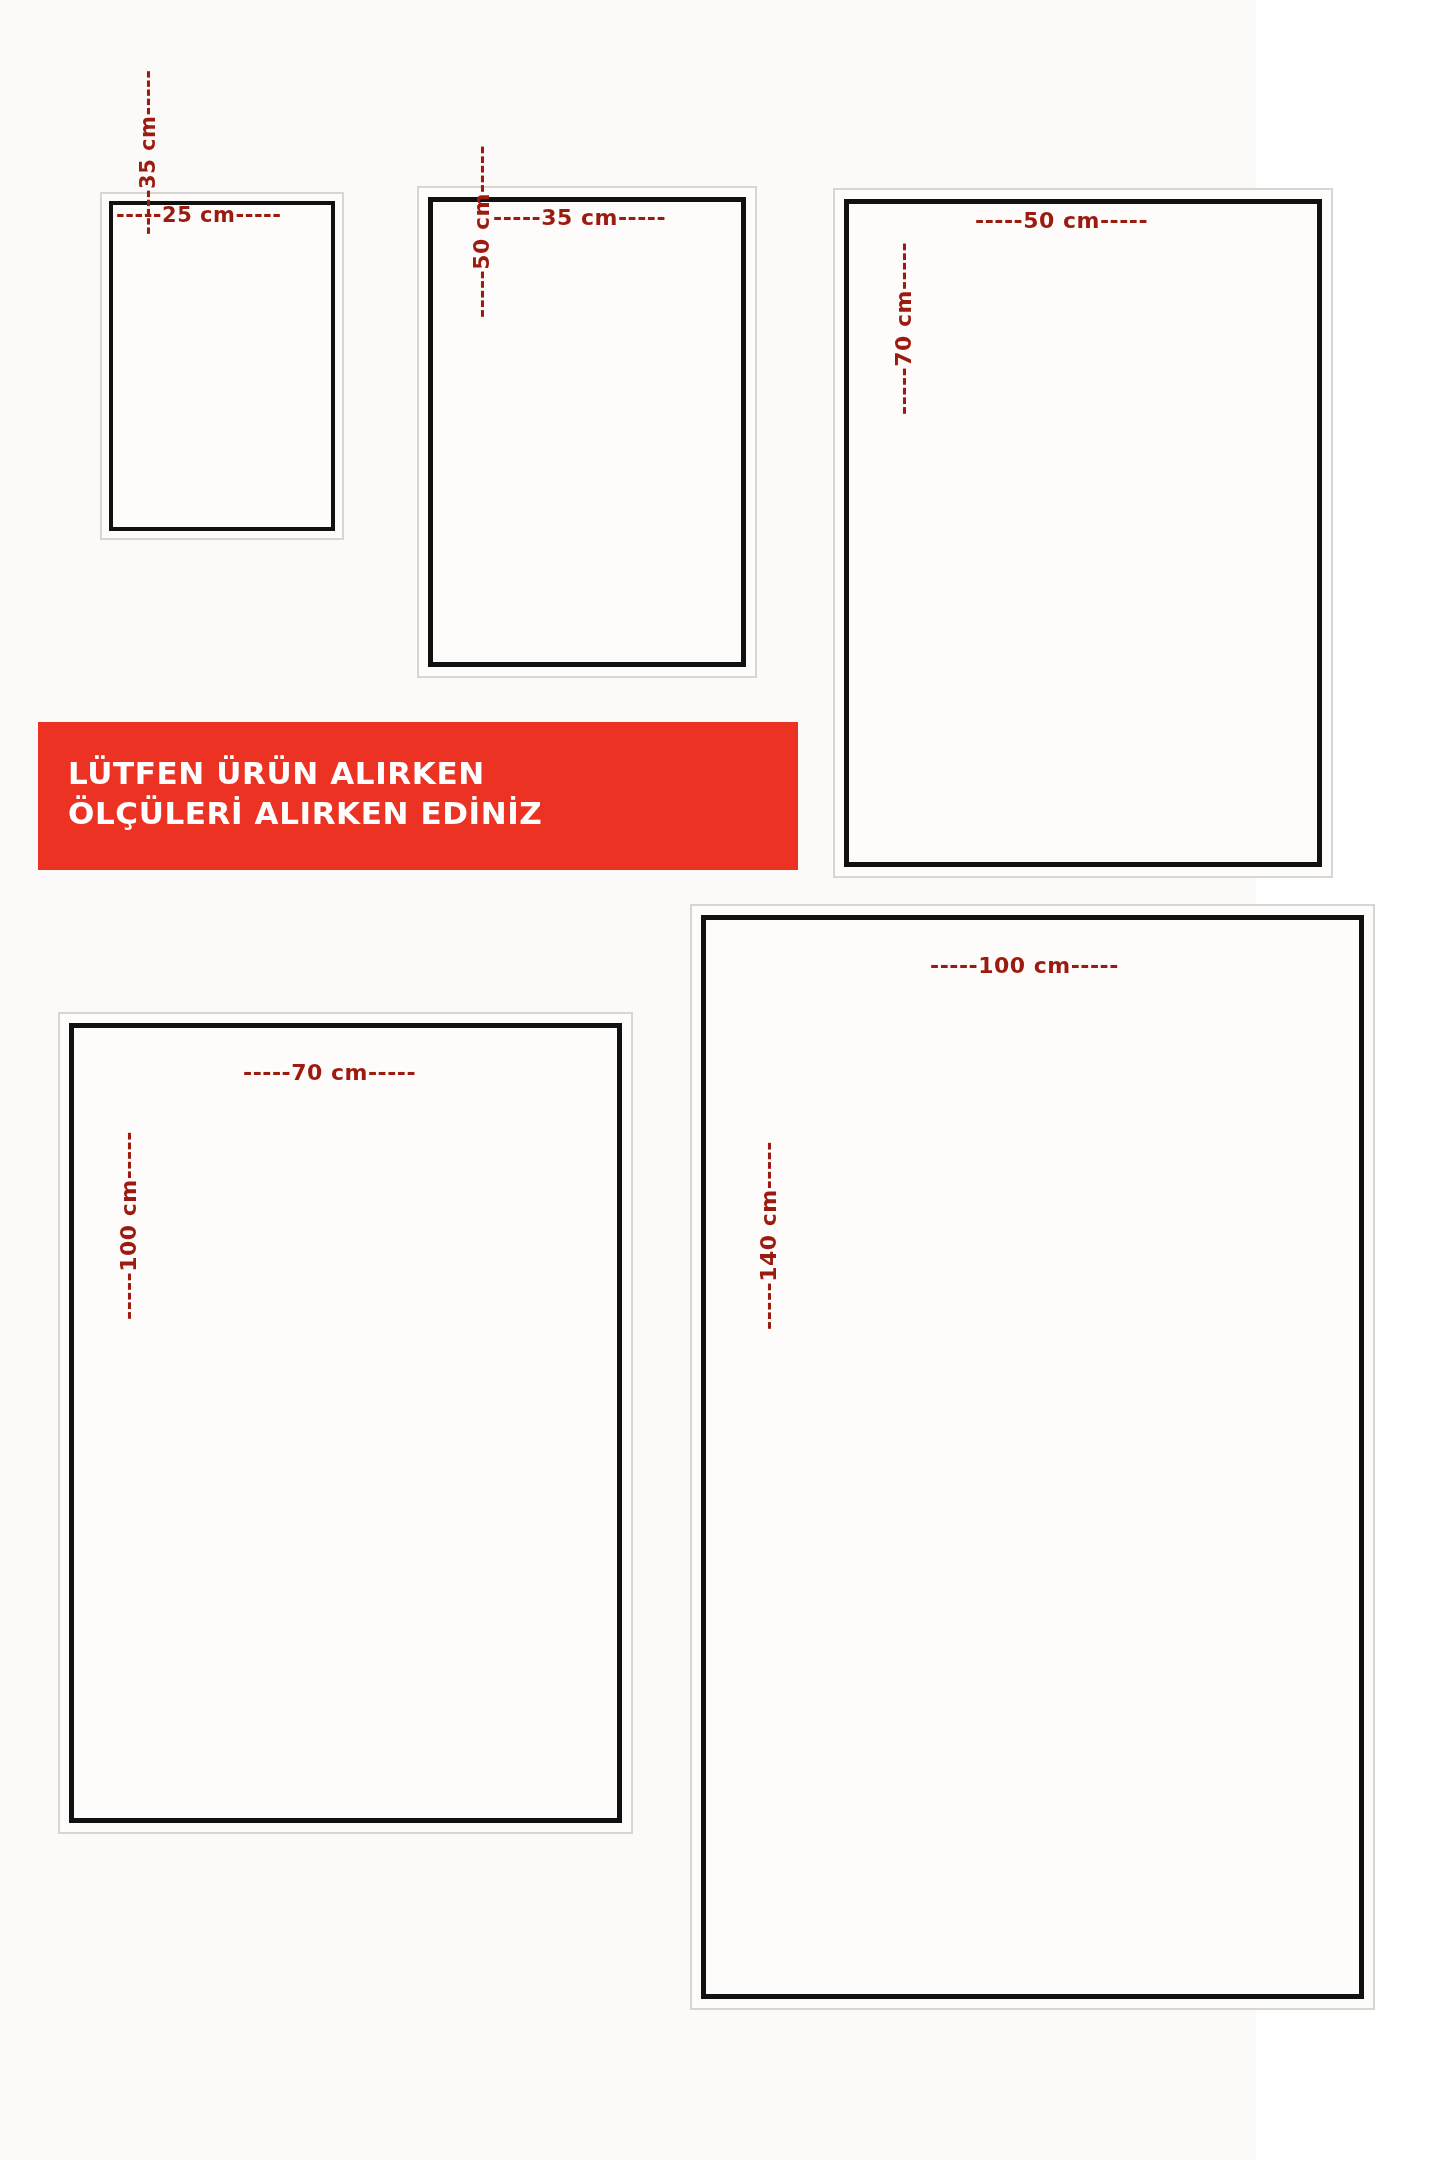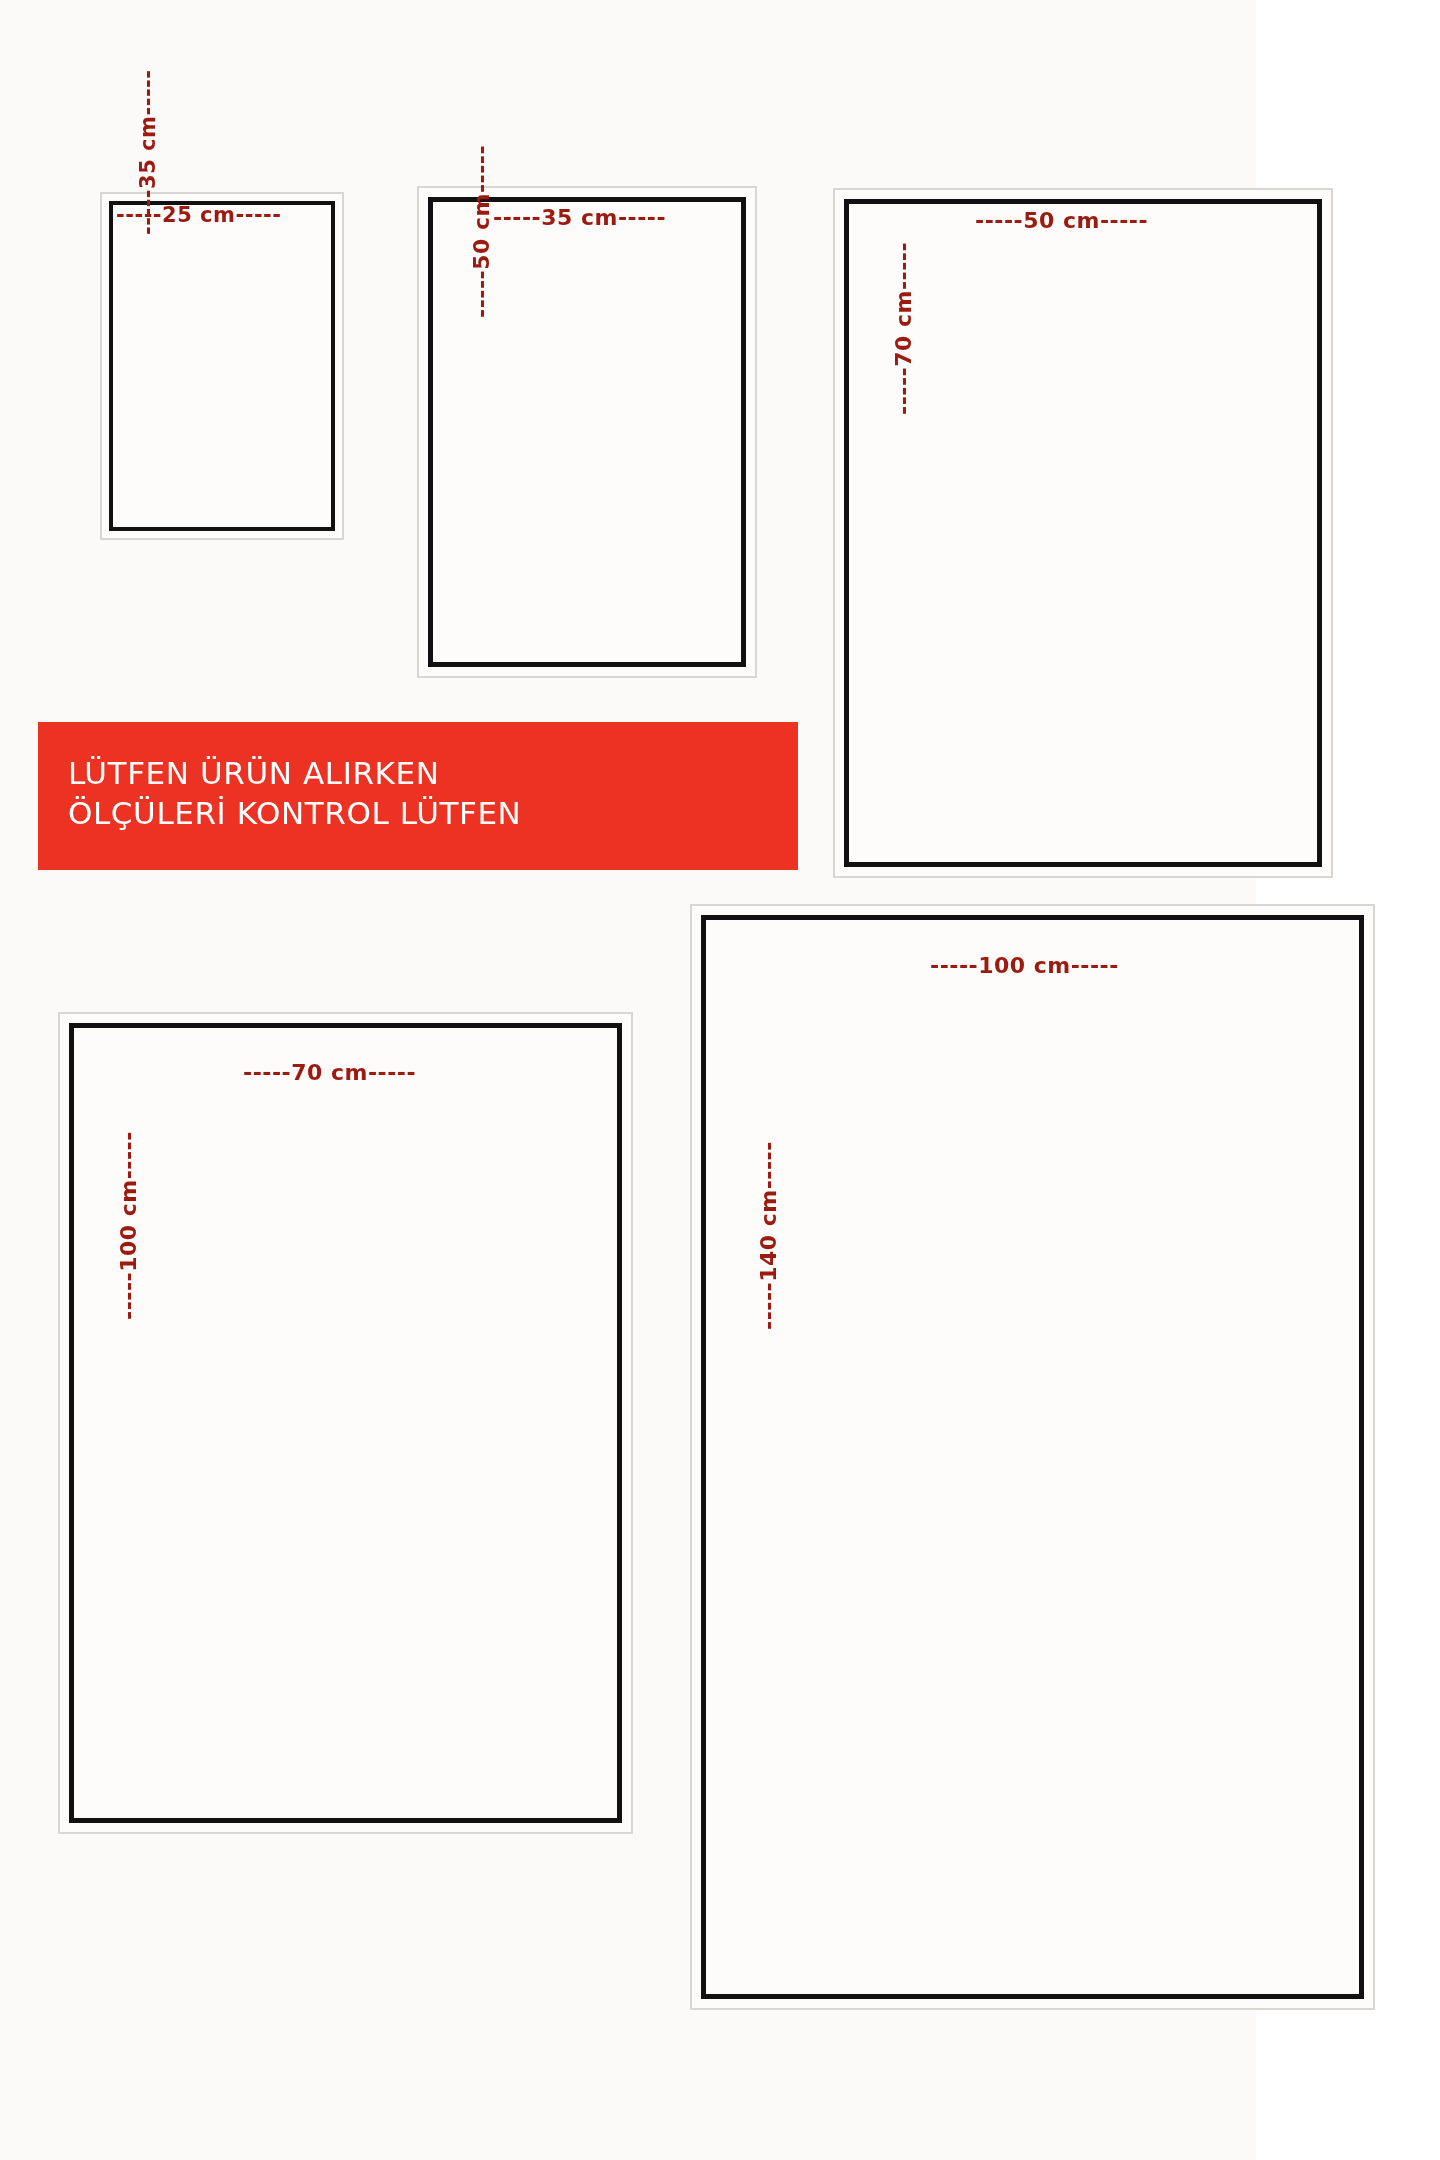--- a/index.html
+++ b/index.html
@@ -69,21 +69,21 @@
     background: #ec3323;
     color: #ffffff;
     box-sizing: border-box;
     display: flex;
     flex-direction: column;
     justify-content: center;
     padding: 10px 26px 14px 30px;
   }
   .notice .line {
     font-family: "DejaVu Sans", sans-serif;
-    font-weight: normal;
+    font-weight: bold;
     font-size: 31px;
     letter-spacing: 0.6px;
     line-height: 1.28;
     white-space: nowrap;
   }
 </style>
 </head>
 <body>
 
 <div class="canvas">
@@ -101,21 +101,21 @@
   <div class="dim vert" style="left:471px; top:318px; font-size:22px;">-----50 cm-----</div>
 
   <div class="frame" style="left:833px; top:188px; width:500px; height:690px;">
     <div class="inner"></div>
   </div>
   <div class="dim" style="left:975px; top:210px; font-size:22px;">-----50 cm-----</div>
   <div class="dim vert" style="left:893px; top:415px; font-size:22px;">-----70 cm-----</div>
 
   <div class="notice" style="left:38px; top:722px; width:760px; height:148px;">
     <div class="line">LÜTFEN ÜRÜN ALIRKEN</div>
-    <div class="line">ÖLÇÜLERİ KONTROL LÜTFEN</div>
+    <div class="line">ÖLÇÜLERİ ALIRKEN EDİNİZ</div>
   </div>
 
   <div class="frame" style="left:58px; top:1012px; width:575px; height:822px;">
     <div class="inner"></div>
   </div>
   <div class="dim" style="left:243px; top:1062px; font-size:22px;">-----70 cm-----</div>
   <div class="dim vert" style="left:118px; top:1320px; font-size:22px;">-----100 cm-----</div>
 
   <div class="frame" style="left:690px; top:904px; width:685px; height:1106px;">
     <div class="inner"></div>

